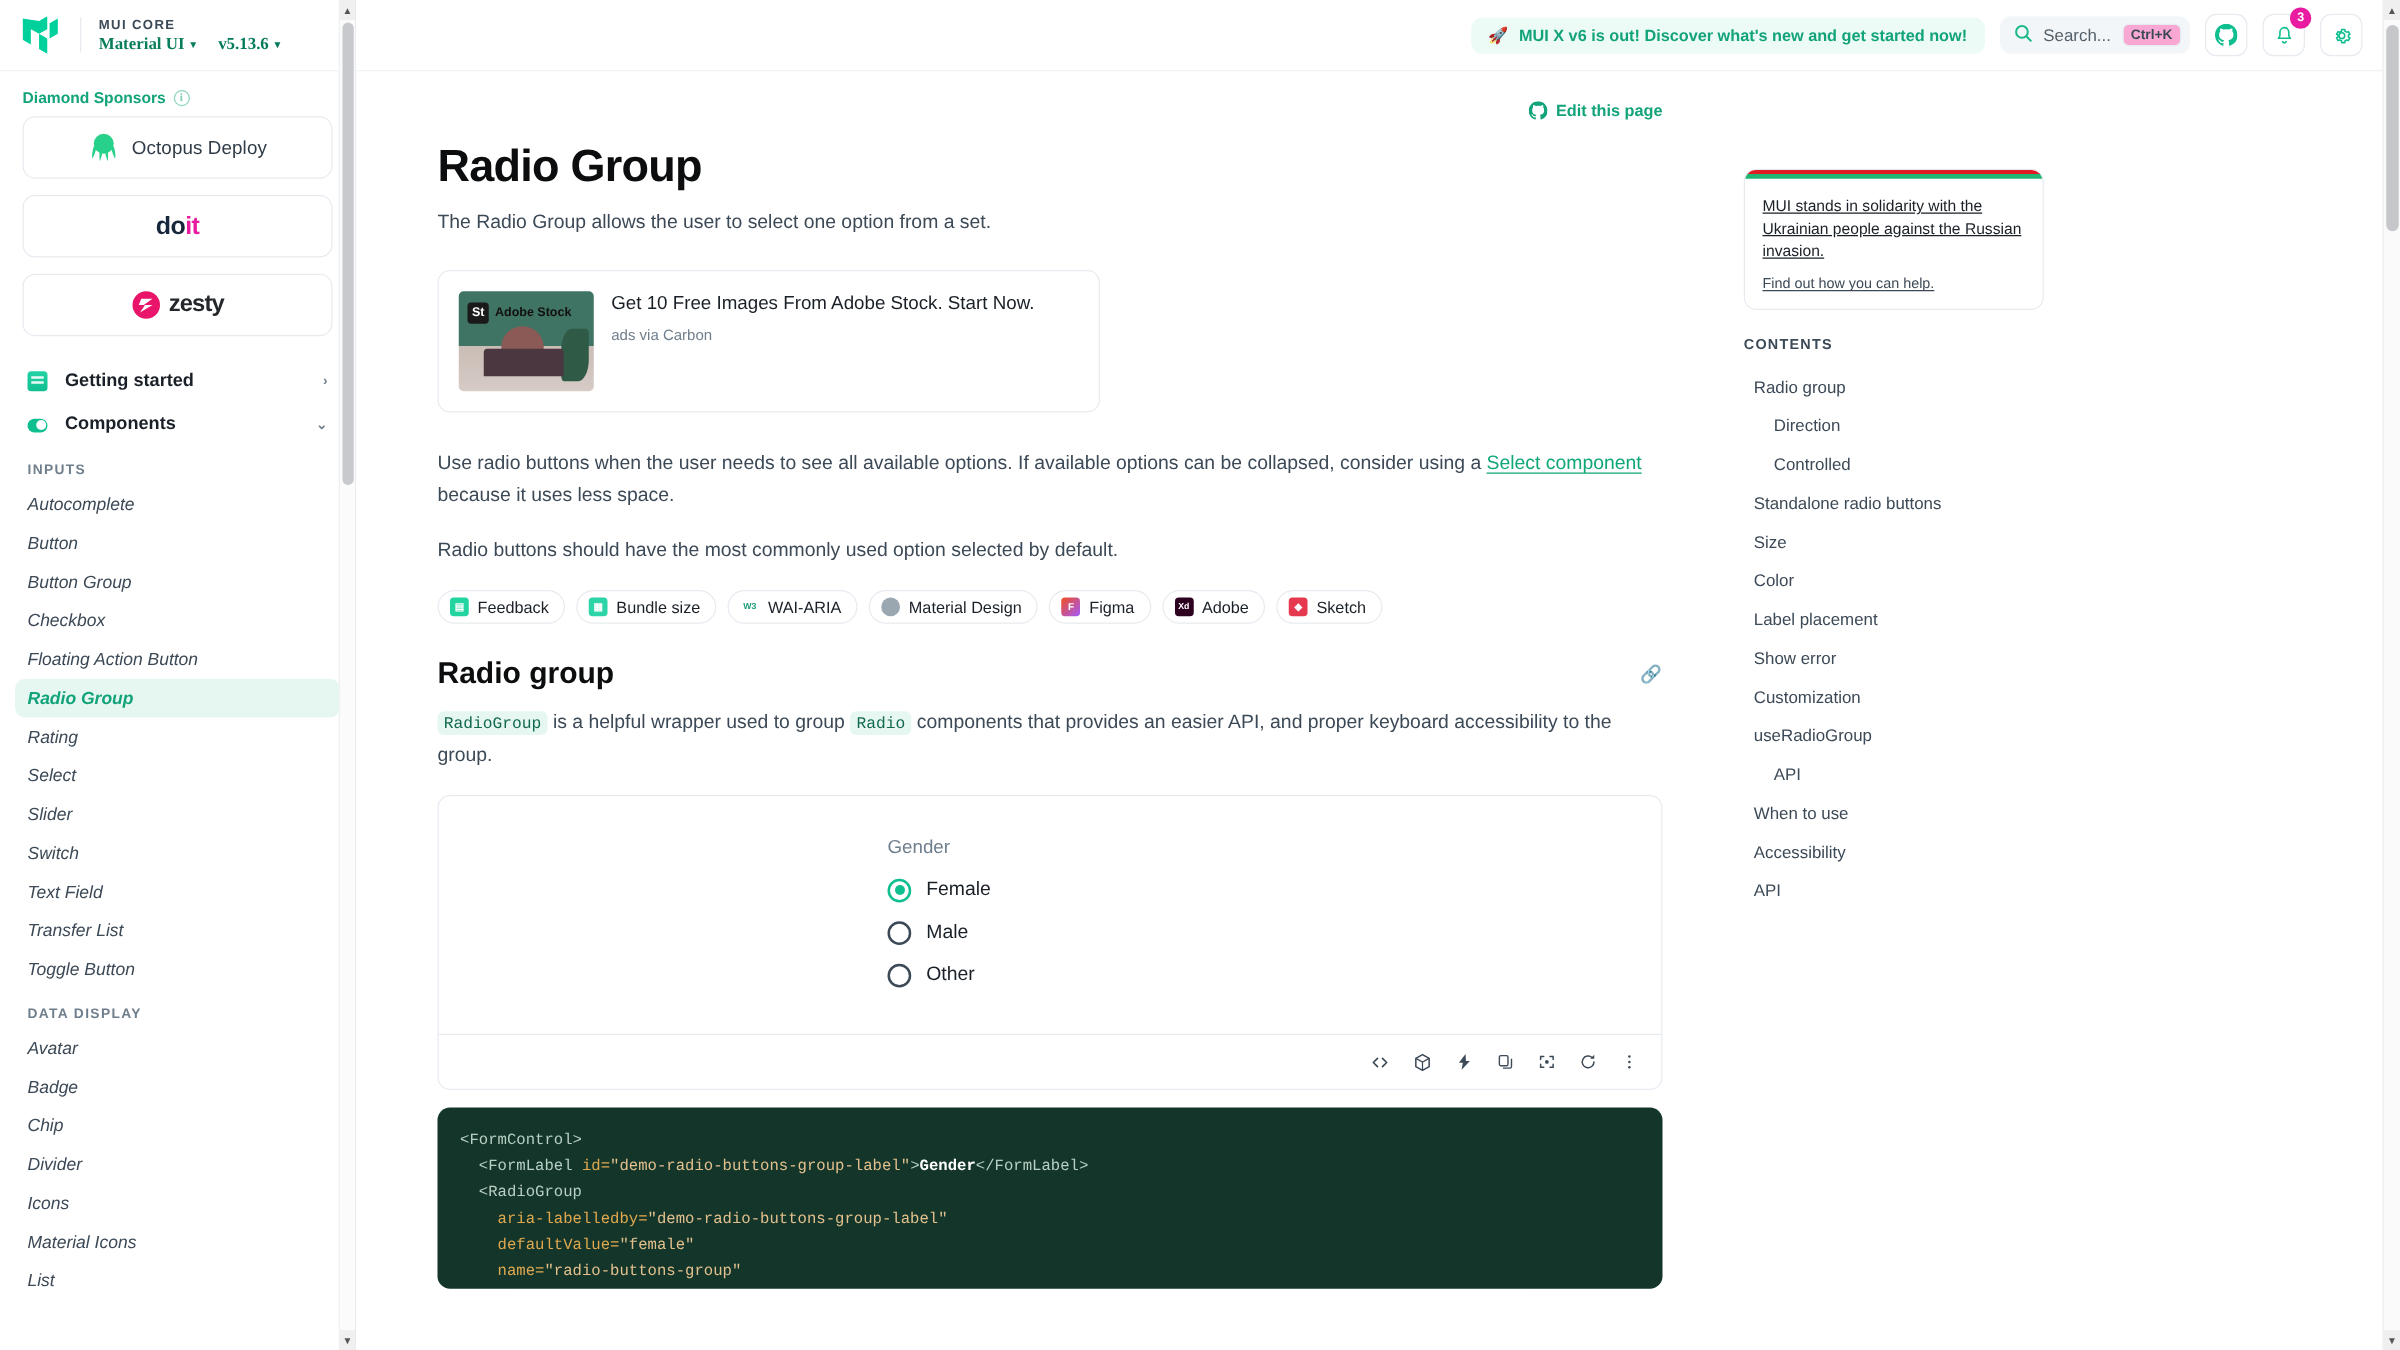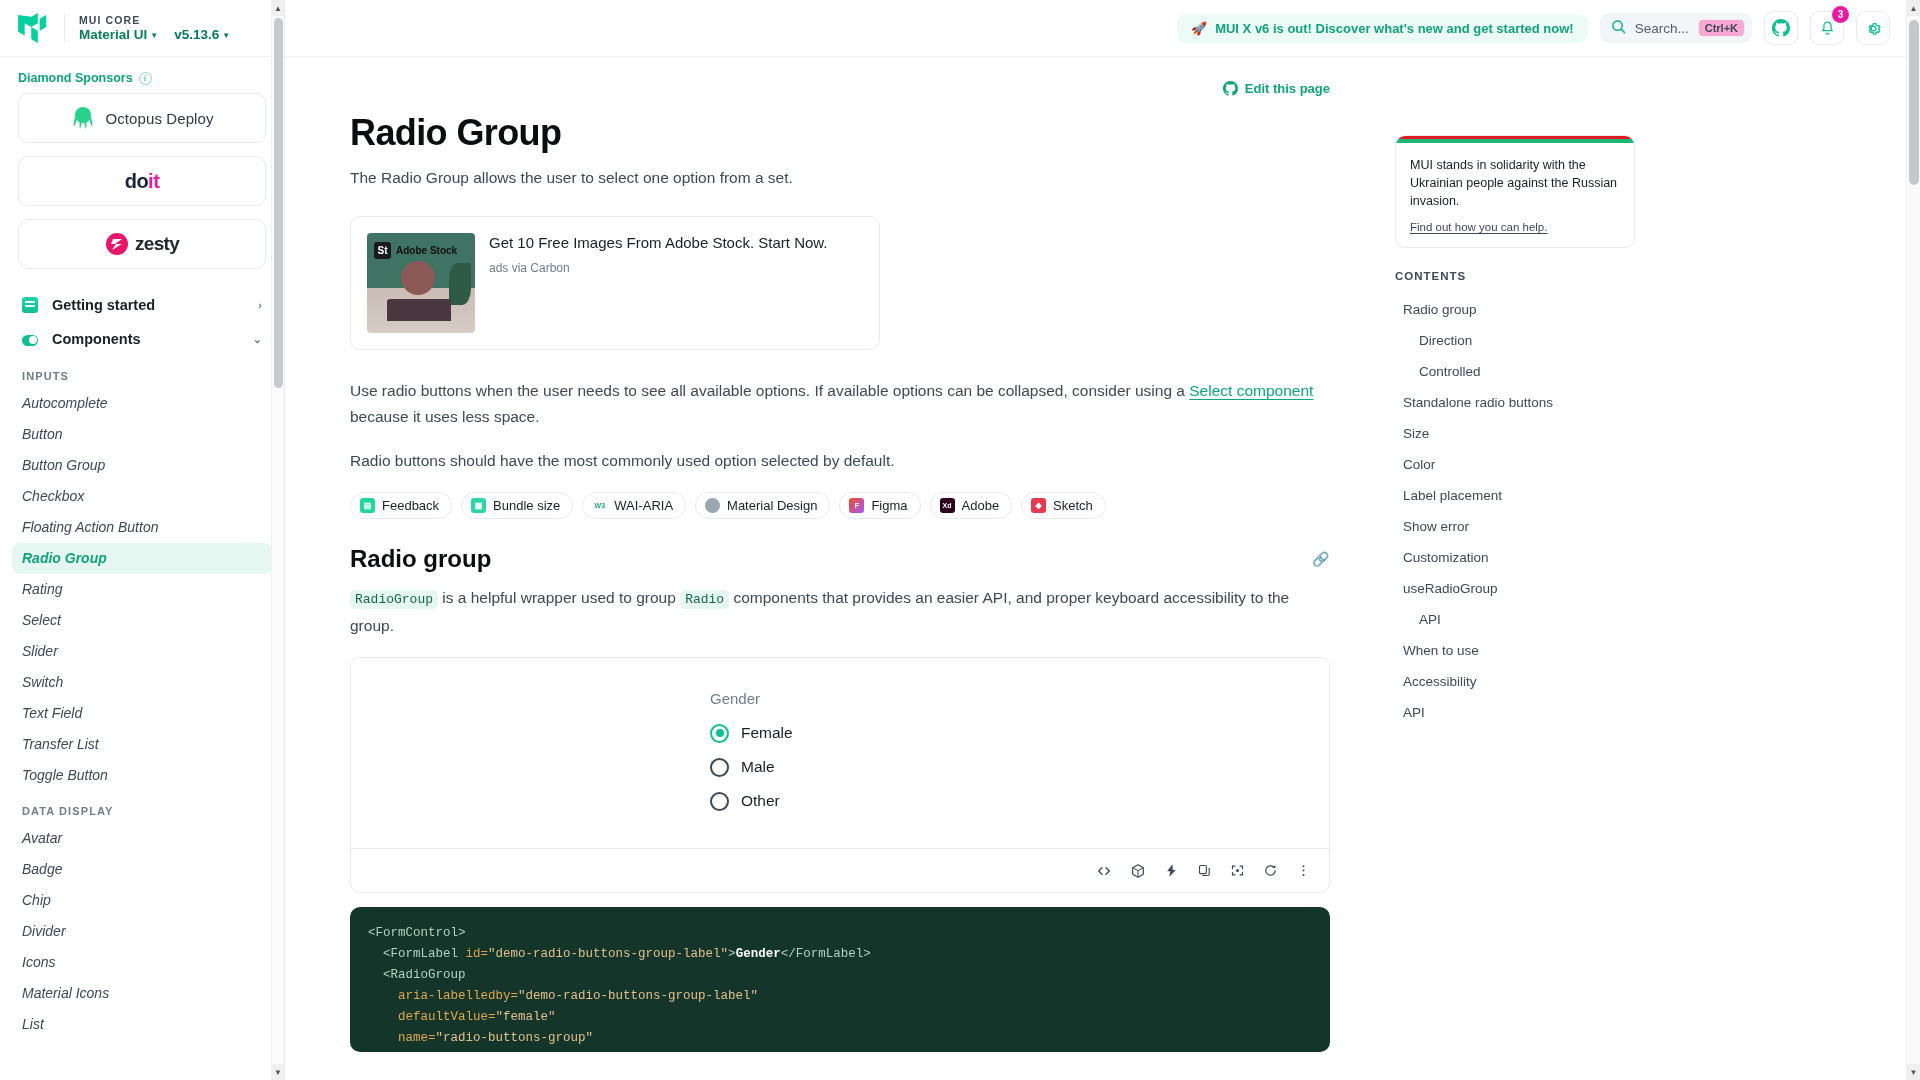--- a/index.html
+++ b/index.html
@@ -32,21 +32,21 @@
   }
   .logo-mark { width: 34px; height: 30px; flex: 0 0 34px; }
   .brand-divider {
     width: 1px; height: 28px; background: #E7EBF0; margin: 0 14px 0 12px;
   }
   .brand-texts { display: flex; flex-direction: column; gap: 1px; }
   .brand-core {
     font-size: 10.5px; letter-spacing: 1.1px; font-weight: 700;
     color: #3C4956; text-transform: uppercase;
   }
-  .brand-row { display: flex; align-items: center; gap: 16px; }
+  .brand-row { display: flex; align-items: center; gap: 16px; font-family: Liberation Serif, serif; }
   .brand-product, .brand-version {
     font-size: 13.5px; font-weight: 600; color: #007A5A;
     display: flex; align-items: center; gap: 3px;
   }
   .brand-product { color: #0A7E5C; }
   .caret { font-size: 8px; line-height: 1; transform: translateY(1px); }
 
   .sponsors-head {
     padding: 14px 18px 8px 18px;
     display: flex; align-items: center; gap: 6px;
@@ -184,21 +184,21 @@
     color: #0B0D0E; margin-bottom: 12px;
   }
   .lede { font-size: 15.5px; color: #3C4956; line-height: 24px; }
 
   .ad-card {
     margin: 26px 0 28px 0; width: 530px;
     border: 1px solid #E7EBF0; border-radius: 10px;
     display:flex; gap: 14px; padding: 16px;
   }
   .ad-img {
-    width: 108px; height: 100px; border-radius: 4px; flex:0 0 108px;
+    width: 108px; height: 80px; border-radius: 4px; flex:0 0 108px;
     background: linear-gradient(180deg,#3F7363 0%, #3F7363 55%, #C9BDB6 55%, #D6CCC5 100%);
     position: relative; overflow: hidden;
   }
   .ad-badge {
     position:absolute; left:7px; top:9px; display:flex; align-items:center; gap:5px;
   }
   .ad-st {
     width:17px; height:17px; background:#1A1A1A; border-radius:3px;
     color:#fff; font-size:10px; font-weight:700;
     display:flex; align-items:center; justify-content:center;
@@ -288,21 +288,21 @@
   
   .toc {
     width: 270px; padding: 78px 20px 0 10px; flex: 0 0 270px;
   }
   .ukraine-card {
     border: 1px solid #E7EBF0; border-radius: 10px; overflow: hidden;
     margin-bottom: 22px;
   }
   .uk-flag { height: 7px; background: linear-gradient(180deg,#E01B24 0 50%, #21B573 50% 100%); }
   .uk-body { padding: 13px 14px 14px 14px; }
-  .uk-text { font-size: 12.5px; color:#1A2027; line-height: 18px; }
+  .uk-text { font-size: 12.5px; color:#1A2027; line-height: 18px; text-decoration: underline; }
   .uk-link { display:block; margin-top: 11px; font-size: 11.5px; color:#3C4956; text-decoration: underline; text-underline-offset:2px; }
 
   .toc-head {
     font-size: 11.5px; font-weight: 700; letter-spacing: 1px;
     color: #3C4956; text-transform: uppercase; margin-bottom: 12px;
   }
   .toc-item {
     display:block; font-size: 13.5px; color:#3C4956;
     padding: 6.5px 0 6.5px 8px; line-height: 18px;
   }

